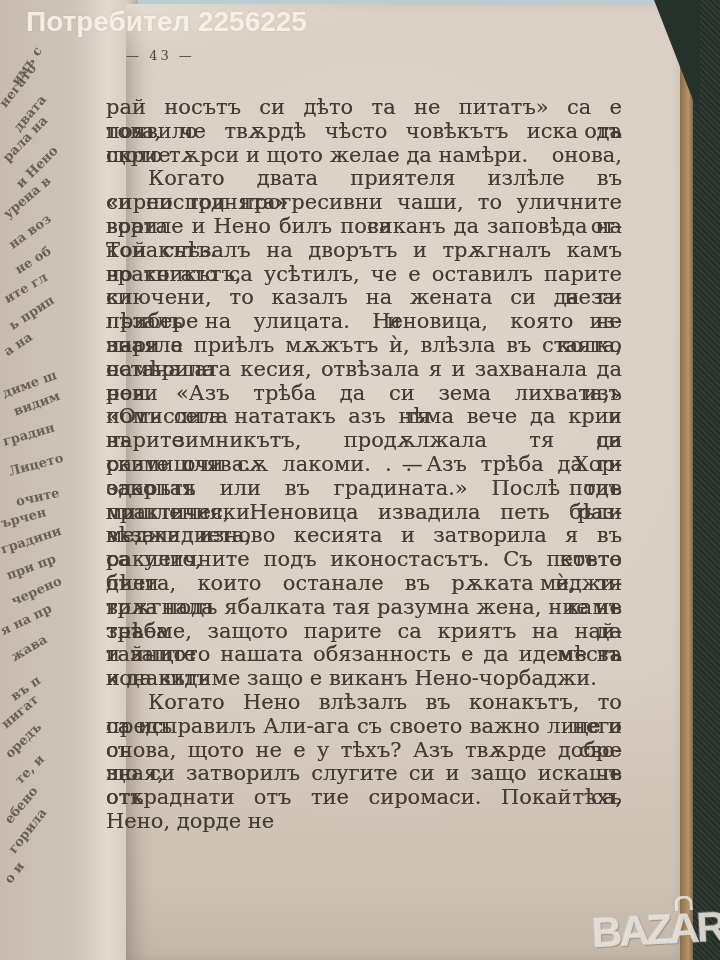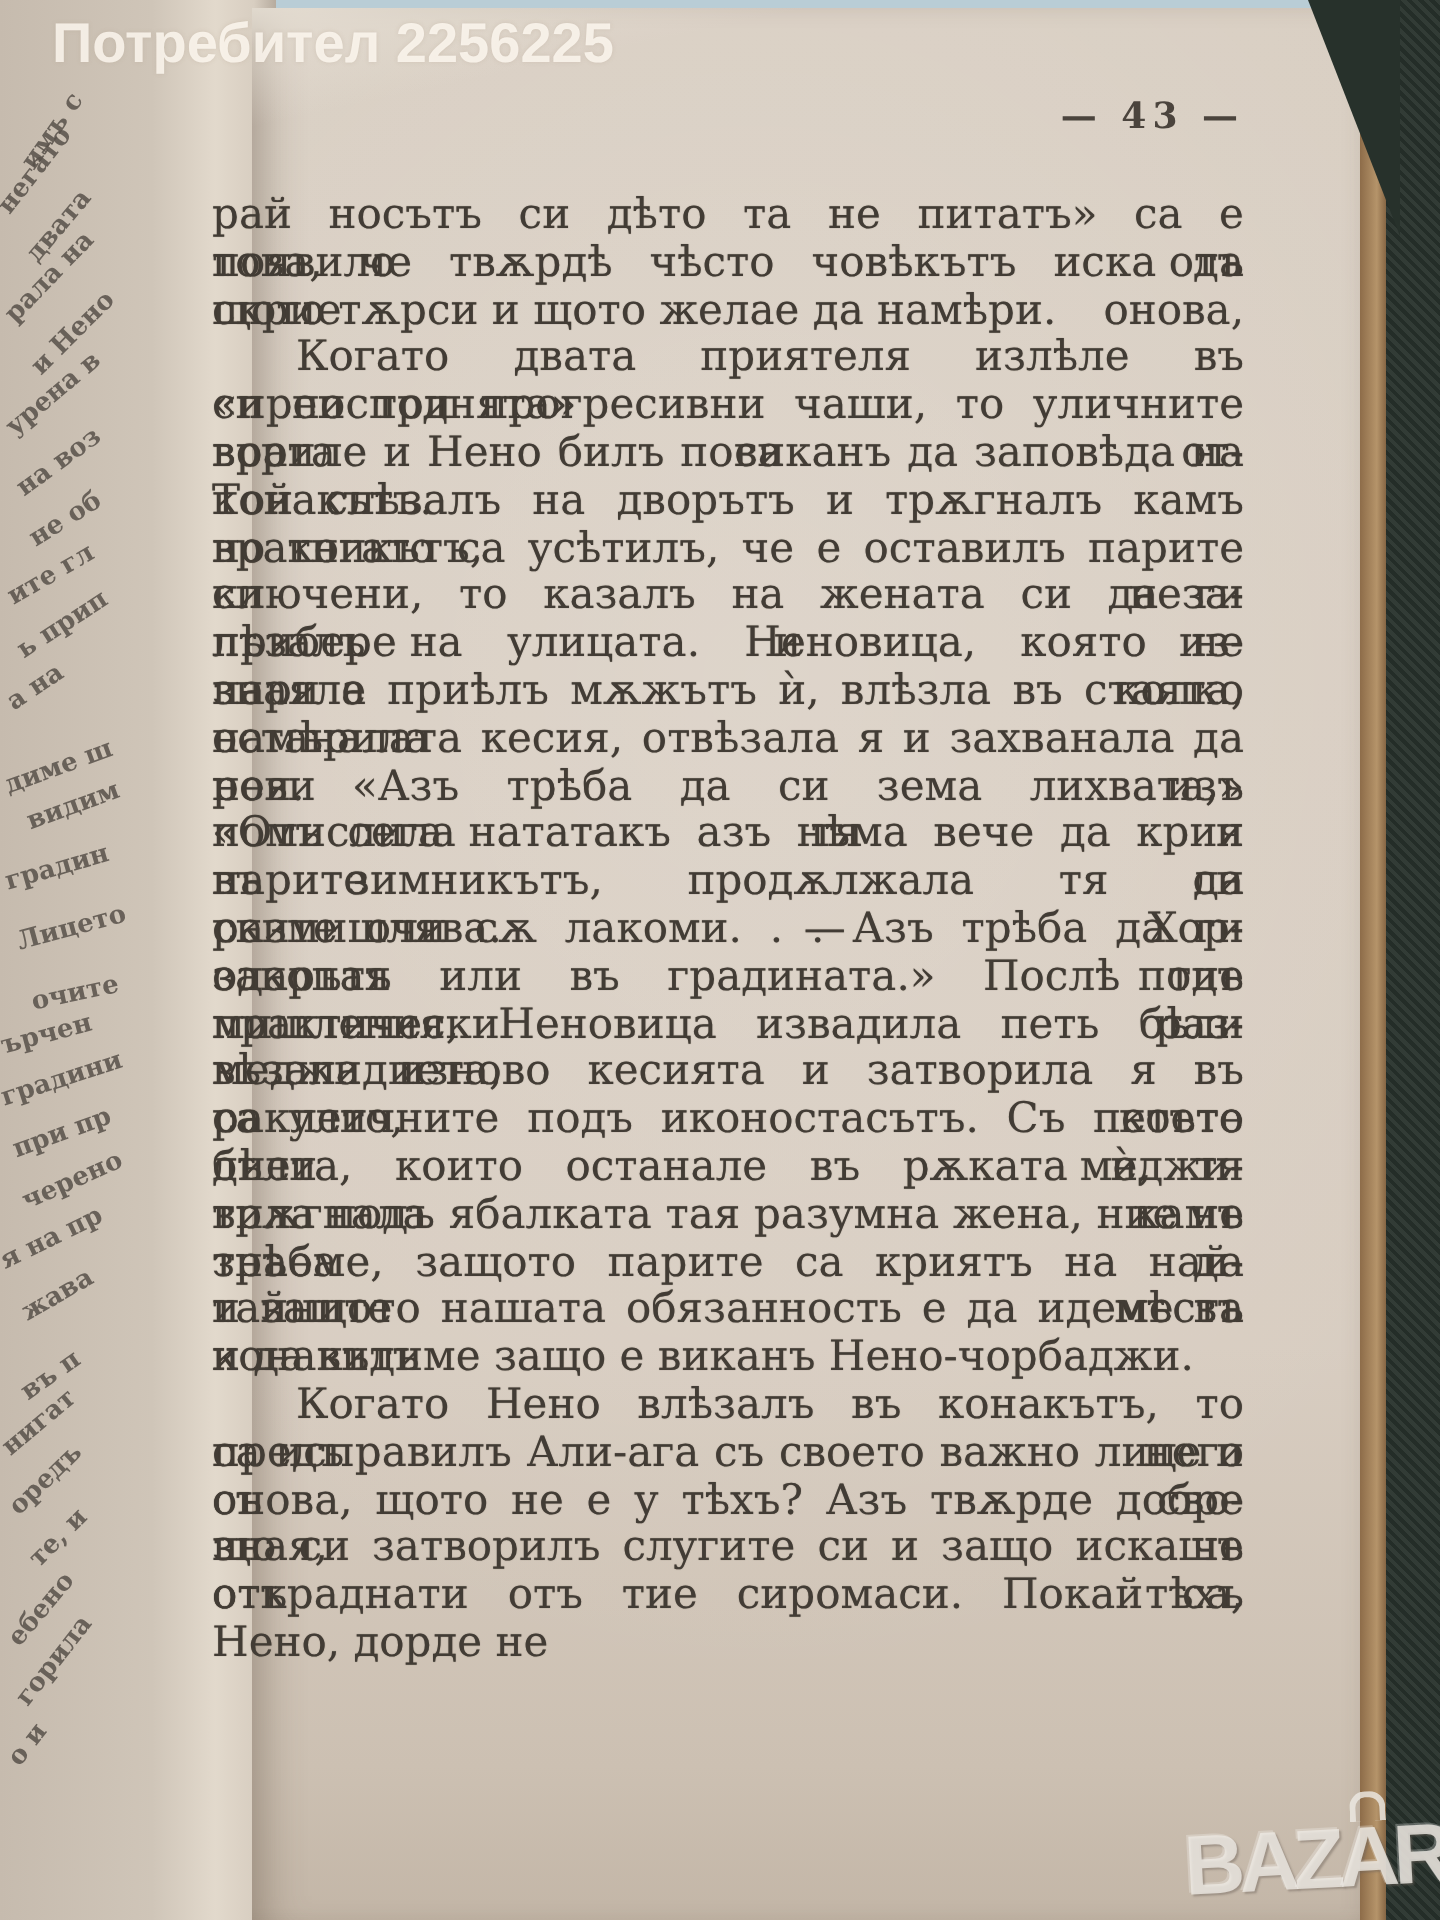--- a/index.html
+++ b/index.html
@@ -65,22 +65,22 @@
       #d8cdc1;
     box-shadow:inset 18px 0 22px -14px rgba(90,75,60,.45),
                inset -10px 0 14px -10px rgba(90,75,60,.35);
   }
   
   #page-top-edge{
     position:absolute;left:0;top:0;width:560px;height:110px;
     background:linear-gradient(168deg, rgba(230,223,212,.9) 0%, rgba(230,223,212,.55) 8%, rgba(0,0,0,0) 26%);
   }
   #page-number{
-    position:absolute;left:0;top:44px;width:496px;text-align:right;
-    font-size:18px;letter-spacing:3px;color:#4b443d;font-weight:700;
+    position:absolute;left:0;top:44px;width:496px;text-align:left;
+    font-size:13px;letter-spacing:3px;color:#4b443d;font-weight:400;
   }
   #text-wrap{
     position:absolute;left:-20px;top:0;
   }
   .line{
     width:516px;height:23.8px;line-height:23.8px;
     font-size:21px;font-weight:400;color:#423c35;
     text-align:justify;text-align-last:justify;white-space:normal;
     text-shadow:0 0 .5px rgba(62,52,42,.55);
   }

